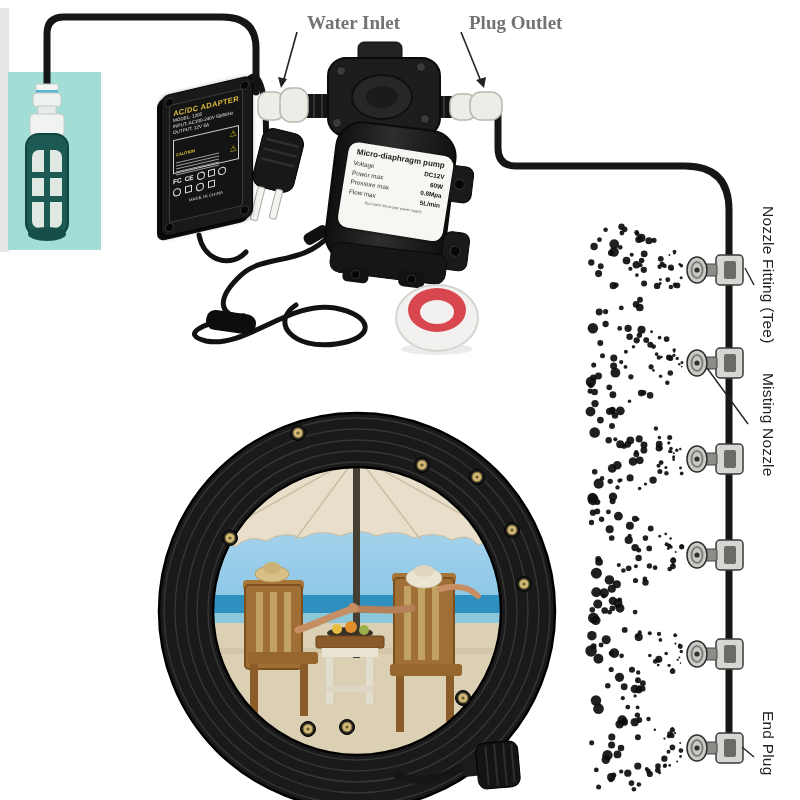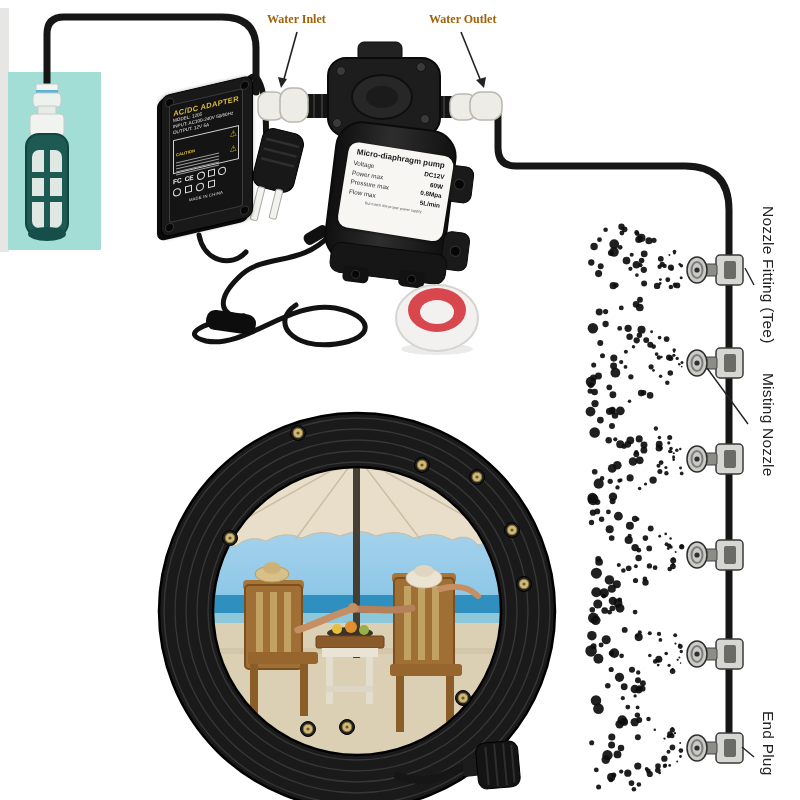--- a/index.html
+++ b/index.html
@@ -1,20 +1,20 @@
 <!DOCTYPE html>
 <html><head>
 <meta charset="utf-8">
 <style>
   html,body{margin:0;padding:0;background:#fff;}
   #canvas{position:relative;width:800px;height:800px;background:#fff;overflow:hidden;
           font-family:"Liberation Sans",sans-serif;}
   #base-svg{position:absolute;left:0;top:0;}
   .abs{position:absolute;}
-  .lbl-serif{font-family:"Liberation Serif",serif;font-weight:bold;font-size:12px;color:#a16207;white-space:nowrap;}
+  .lbl-serif{font-family:"Liberation Serif",serif;font-weight:bold;font-size:19px;color:#737373;white-space:nowrap;margin-left:40px;}
   .lbl-rot{font-family:"Liberation Sans",sans-serif;font-size:15.5px;color:#222;white-space:nowrap;
            transform-origin:0 0;transform:rotate(90deg);letter-spacing:.2px;}
   
   .adapter{left:161px;top:96px;width:90px;height:140px;background:#191919;border:1px solid #000;
            border-radius:8px;transform:skewY(-13deg);transform-origin:0 0;
            box-shadow:-4px 3px 0 #0a0a0a, -1px 1px 4px rgba(0,0,0,.5);padding:0;}
   .adapter .screw{position:absolute;width:7px;height:7px;border-radius:50%;background:#060606;border:1px solid #333;}
   .ad-label{position:absolute;left:7px;top:10px;width:74px;height:118px;border:1px solid #3c3c3c;
             border-radius:3px;background:#141414;padding:3px 3px;box-sizing:border-box;}
   .ad-title{font-size:7.5px;font-weight:bold;text-align:center;letter-spacing:.3px;margin-top:1px;}
@@ -632,21 +632,21 @@
         <polygon points="281,88 278,77 287,79" fill="#222" stroke="none"></polygon>
     <path d="M 461 32 L 480 79"></path>
         <polygon points="484,88 476,80 486,77" fill="#222" stroke="none"></polygon>
     <path d="M 745 268 L 754 285" stroke-width="1.4"></path>
     <path d="M 707 368 L 748 424" stroke-width="1.4"></path>
     <path d="M 742 747 L 754 757" stroke-width="1.4"></path>
   </g>
 </svg>
 
 <div class="abs lbl-serif" style="left:267px;top:12px">Water Inlet</div>
-<div class="abs lbl-serif" style="left:429px;top:12px">Water Outlet</div>
+<div class="abs lbl-serif" style="left:429px;top:12px">Plug Outlet</div>
 <div class="abs lbl-rot" style="left:777px;top:206px">Nozzle Fitting (Tee)</div>
 <div class="abs lbl-rot" style="left:777px;top:373px">Misting Nozzle</div>
 <div class="abs lbl-rot" style="left:777px;top:711px">End Plug</div>
 
 <div class="abs adapter">
   <div class="screw" style="left:3px;top:3px"></div>
   <div class="screw" style="right:3px;top:3px"></div>
   <div class="screw" style="left:3px;bottom:3px"></div>
   <div class="screw" style="right:3px;bottom:3px"></div>
   <div class="ad-label">

